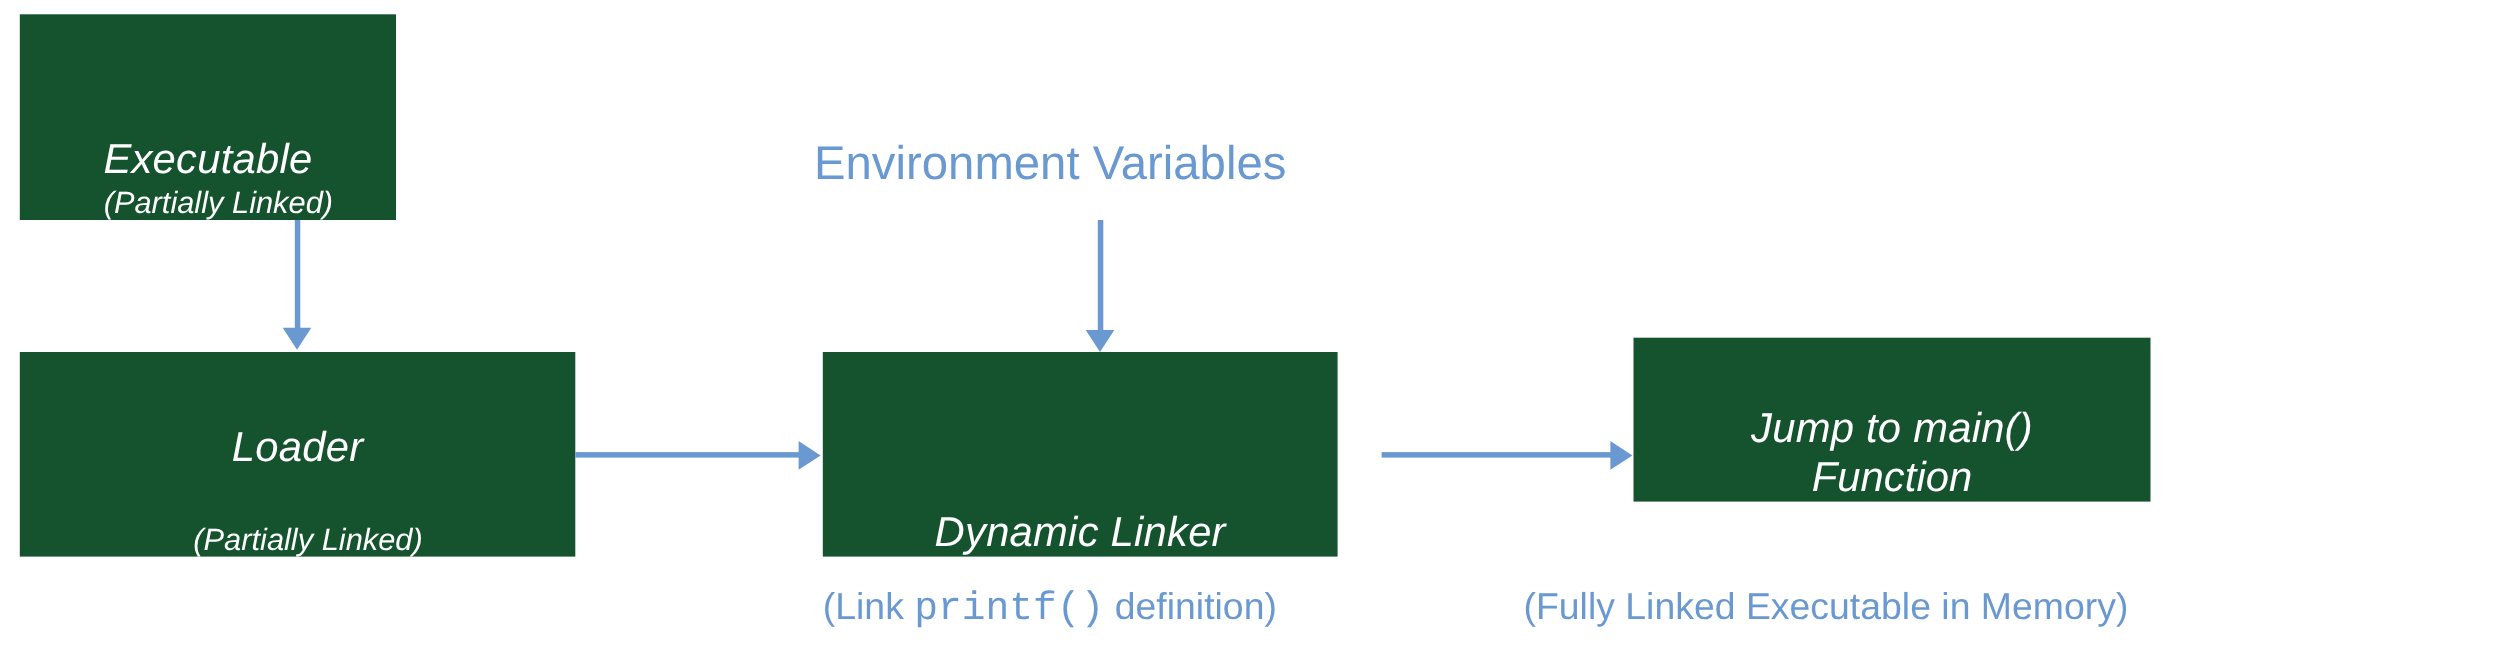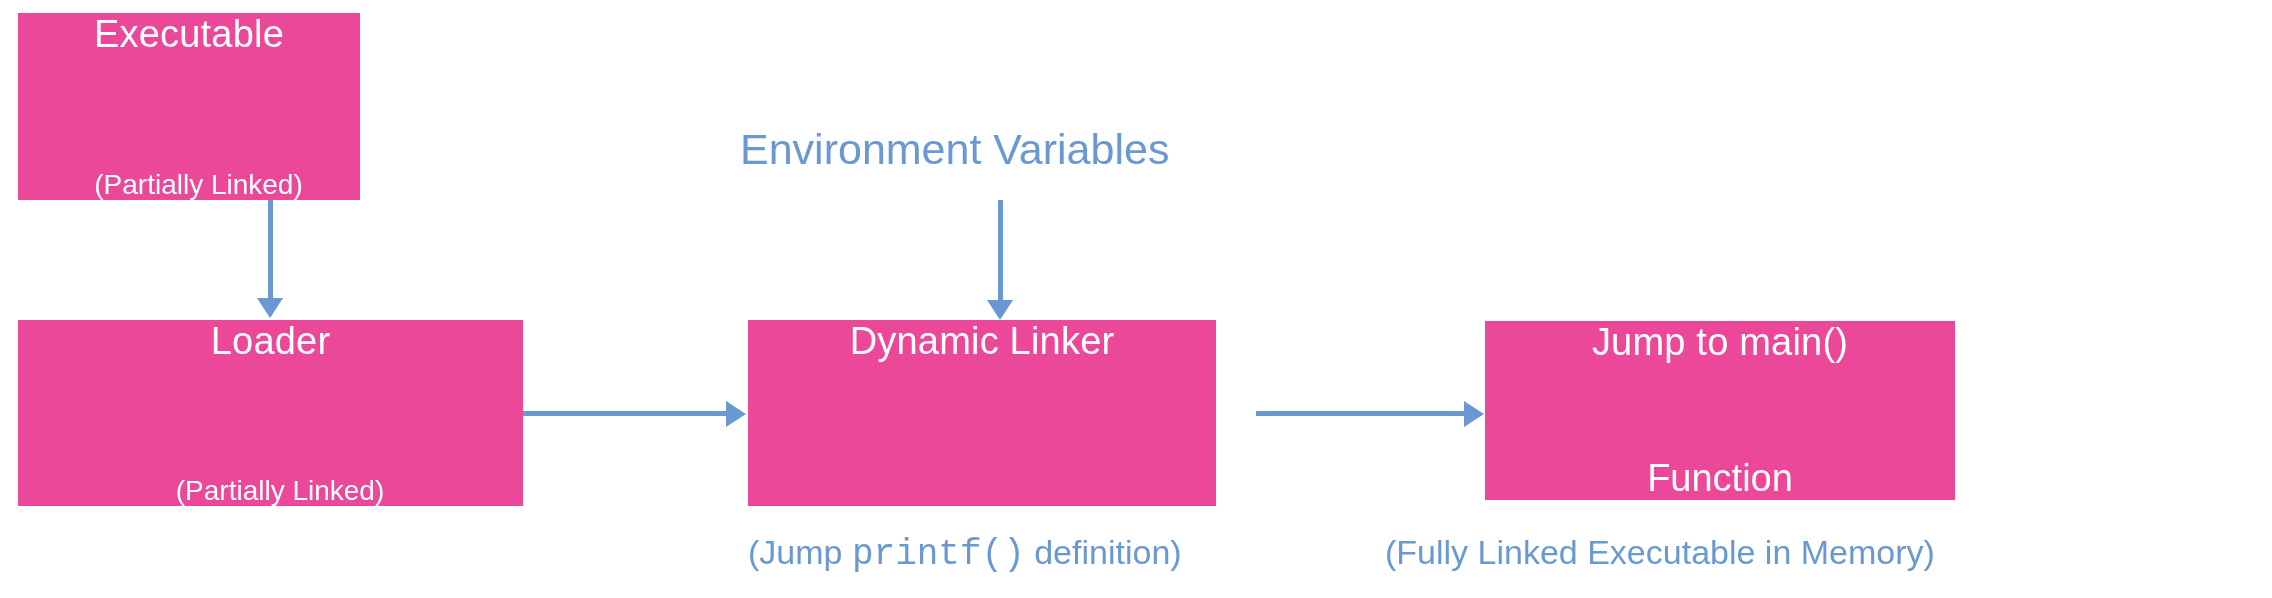--- a/index.html
+++ b/index.html
@@ -12,29 +12,30 @@
   }
   #canvas {
     position: relative;
     width: 2272px;
     height: 598px;
     background: #ffffff;
     overflow: hidden;
   }
   .box {
     position: absolute;
-    background: #ec4899;
+    background: #14532d;
     display: flex;
     flex-direction: column;
     align-items: center;
-    justify-content: space-between;
+    justify-content: flex-end;
     box-sizing: border-box;
     color: #ffffff;
     text-align: center;
     line-height: 1.12;
+    font-style: italic;
   }
   .box-title {
     font-size: 38px;
     font-weight: 400;
     color: #ffffff;
     letter-spacing: 0.2px;
     white-space: nowrap;
   }
   .box-sub {
     font-size: 28px;
@@ -112,42 +113,42 @@
 <div id="canvas">
 
   <div class="box" style="left:18px; top:13px; width:342px; height:187px;">
     <div class="box-title">Executable</div>
     <div class="box-sub">(Partially Linked)</div>
   </div>
 
   <div class="arrow-v-line" style="left:268px; top:200px; height:100px;"></div>
   <div class="arrow-v-head" style="left:257px; top:298px;"></div>
 
-  <div class="box" style="left:18px; top:320px; width:505px; height:186px;">
+  <div class="box" style="left:18px; top:320px; width:505px; height:186px;gap:44px;">
     <div class="box-title">Loader</div>
     <div class="box-sub">(Partially Linked)</div>
   </div>
 
   <div class="label-top" style="left:740px; top:128px;">Environment Variables</div>
 
   <div class="arrow-v-line" style="left:998px; top:200px; height:102px;"></div>
   <div class="arrow-v-head" style="left:987px; top:300px;"></div>
 
   <div class="arrow-h-line" style="left:523px; top:411px; width:205px;"></div>
   <div class="arrow-h-head" style="left:726px; top:401px;"></div>
 
   <div class="box" style="left:748px; top:320px; width:468px; height:186px;">
     <div class="box-title">Dynamic Linker</div>
   </div>
 
   <div class="arrow-h-line" style="left:1256px; top:411px; width:210px;"></div>
   <div class="arrow-h-head" style="left:1464px; top:401px;"></div>
 
-  <div class="box" style="left:1485px; top:321px; width:470px; height:179px;">
+  <div class="box" style="left:1485px; top:307px; width:470px; height:149px;">
     <div class="box-title">Jump to main()</div>
     <div class="box-title2">Function</div>
   </div>
 
-  <div class="caption" style="left:748px; top:535px;"><span>(Jump </span><span class="mono">printf()</span><span> definition)</span></div>
+  <div class="caption" style="left:748px; top:535px;"><span>(Link </span><span class="mono">printf()</span><span> definition)</span></div>
 
   <div class="caption" style="left:1385px; top:535px;">(Fully Linked Executable in Memory)</div>
 
 </div>
 
 </body></html>

